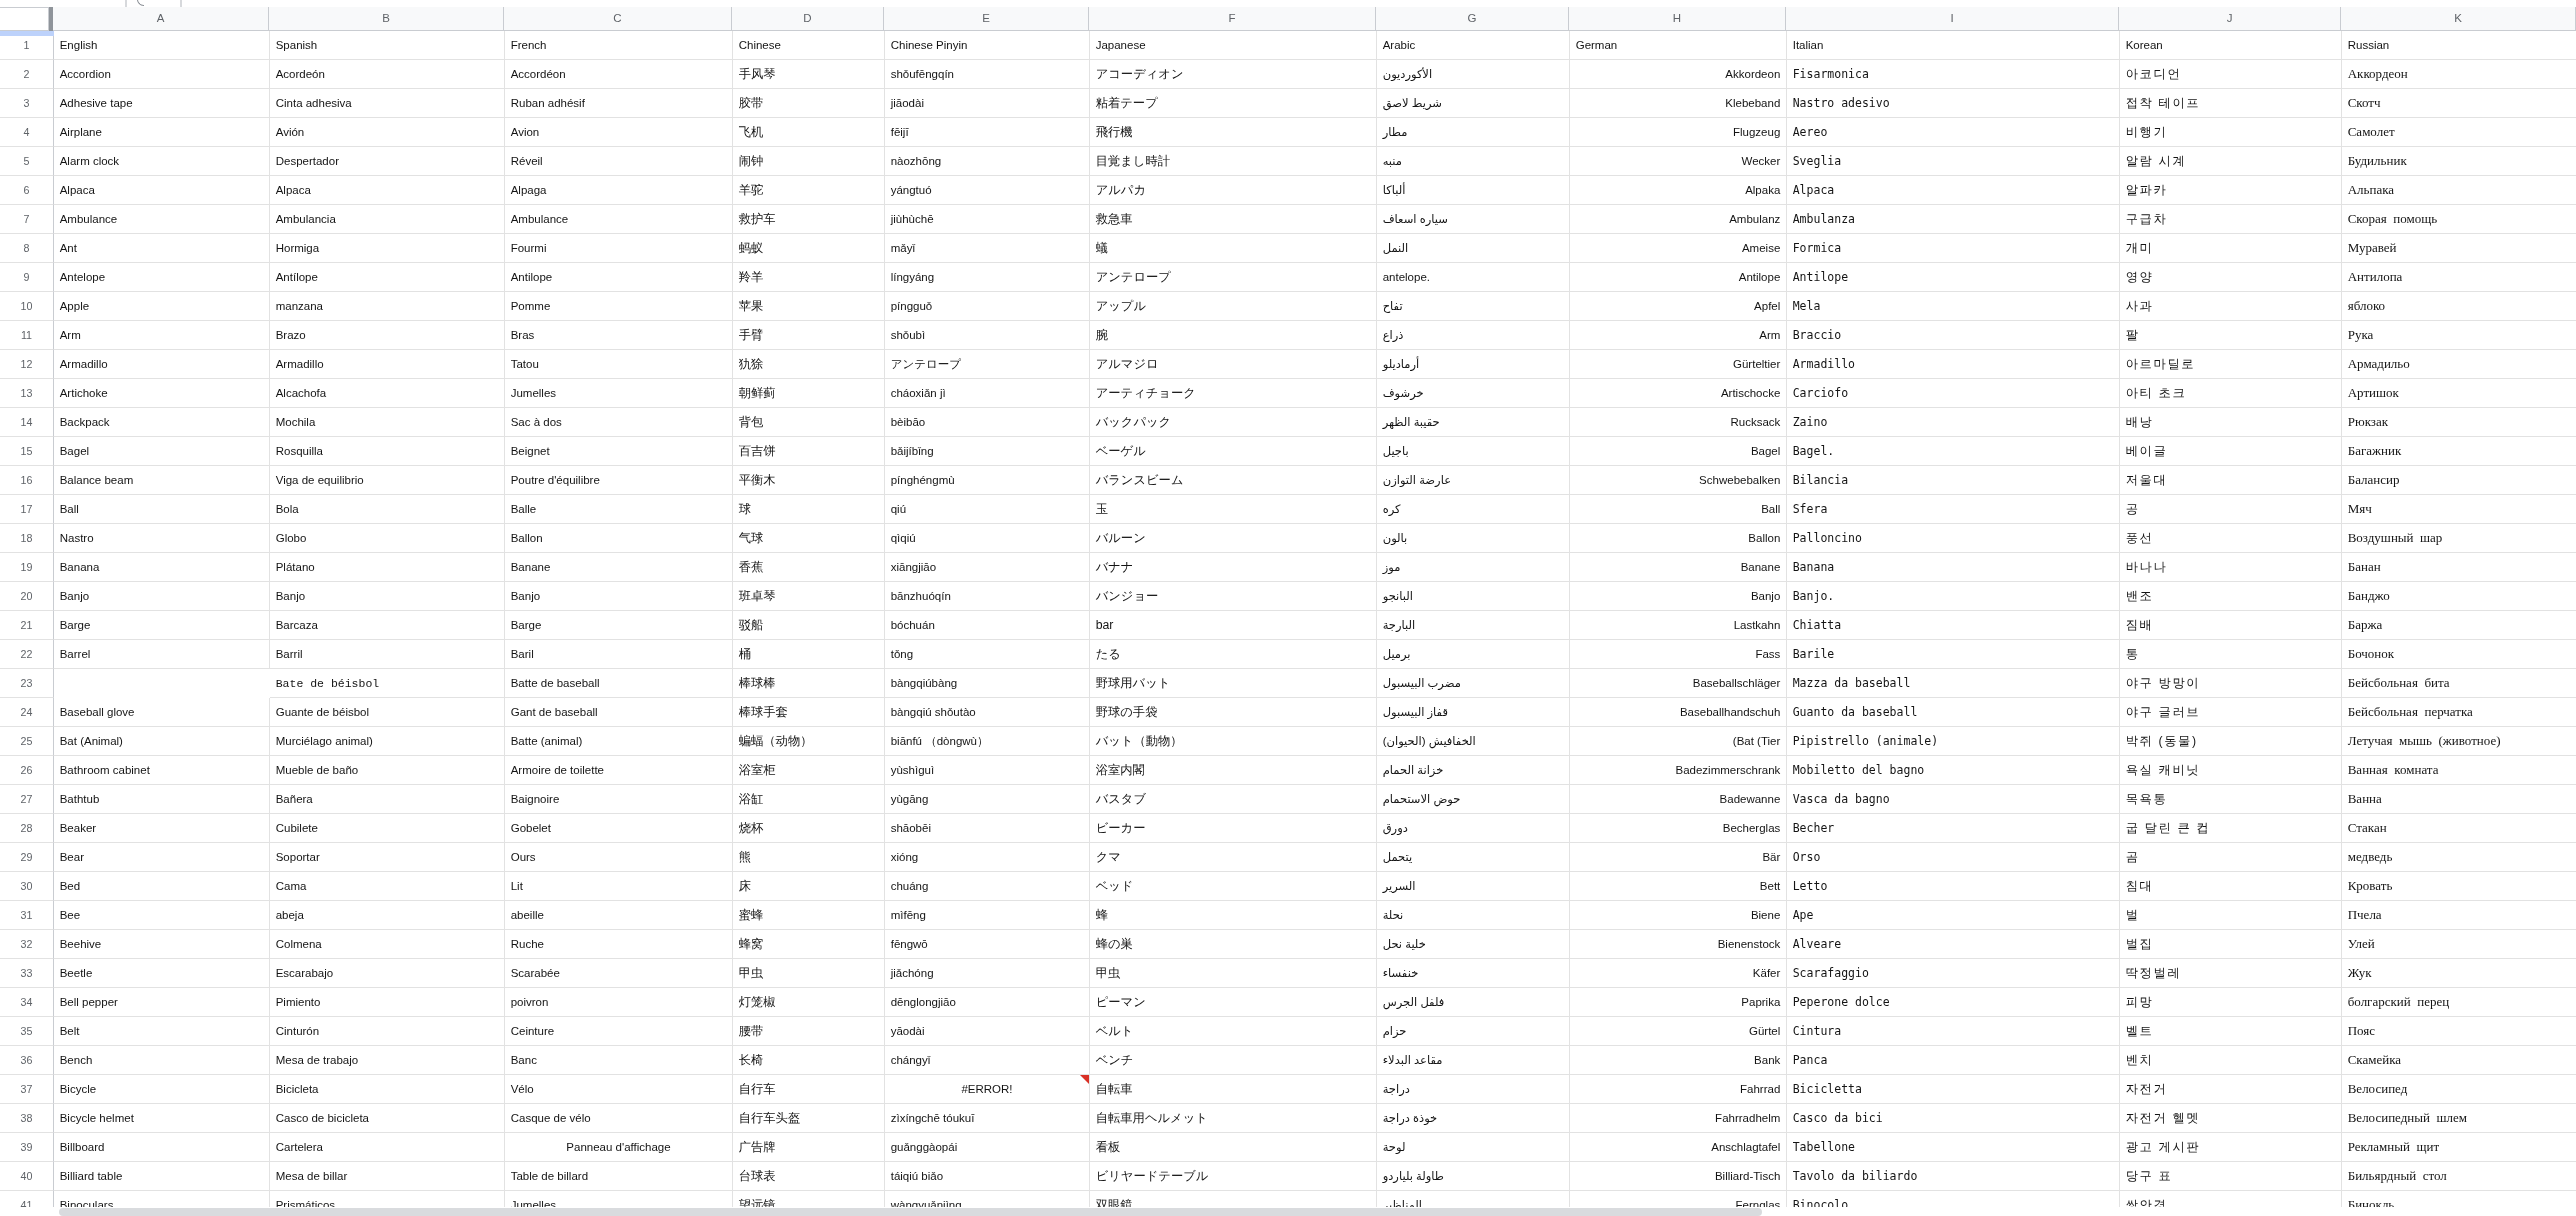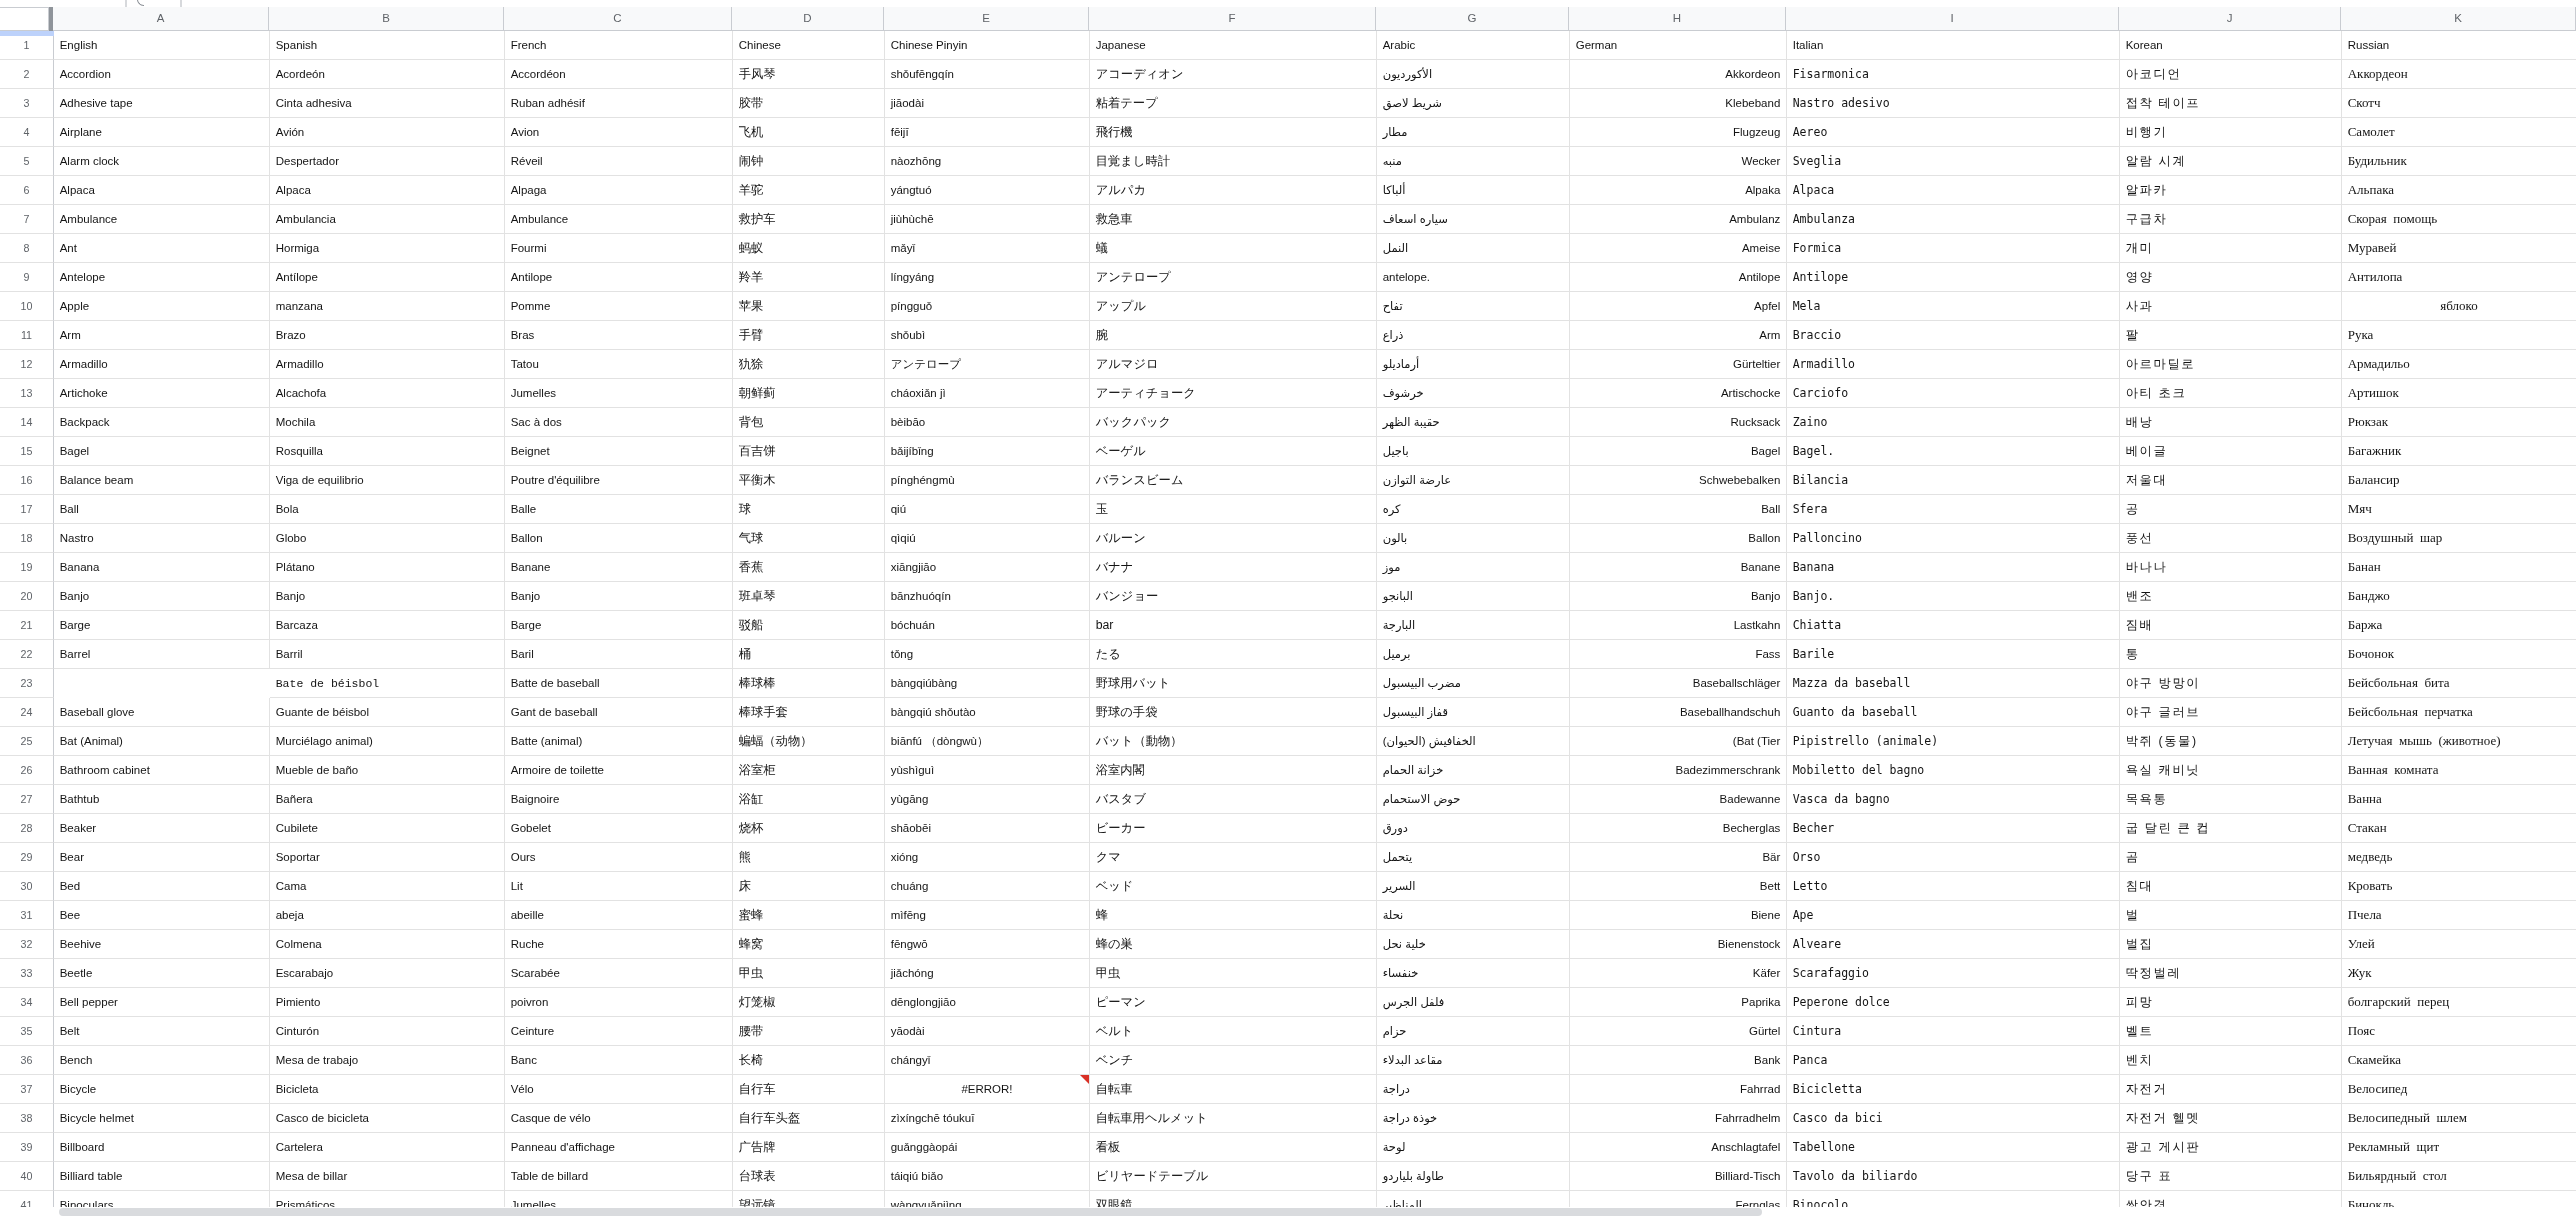--- a/index.html
+++ b/index.html
@@ -409,21 +409,21 @@
         </div>
         <div class="cell al-right" style="width: 217px;">
           <span>Apfel</span>
         </div>
         <div class="cell f-mono" style="width: 333px;">
           <span>Mela</span>
         </div>
         <div class="cell f-kr" style="width: 222px;">
           <span>사과</span>
         </div>
-        <div class="cell f-serif" style="width: 235px; justify-content: center;">
+        <div class="cell f-serif" style="width: 235px;">
           <span>яблоко</span>
         </div>
       </div>
       <div class="row">
         <div class="gutter">11</div>
         <div class="cell" style="width: 216px;">
           <span>Arm</span>
         </div>
         <div class="cell" style="width: 235px;">
           <span>Brazo</span>
@@ -1430,21 +1430,21 @@
         </div>
       </div>
       <div class="row">
         <div class="gutter">39</div>
         <div class="cell" style="width: 216px;">
           <span>Billboard</span>
         </div>
         <div class="cell" style="width: 235px;">
           <span>Cartelera</span>
         </div>
-        <div class="cell" style="width: 228px;">
+        <div class="cell" style="width: 228px; justify-content: center;">
           <span>Panneau d'affichage</span>
         </div>
         <div class="cell f-cjk" style="width: 152px;">
           <span>广告牌</span>
         </div>
         <div class="cell" style="width: 205px;">
           <span>guǎnggàopái</span>
         </div>
         <div class="cell f-cjk" style="width: 287px;">
           <span>看板</span>

